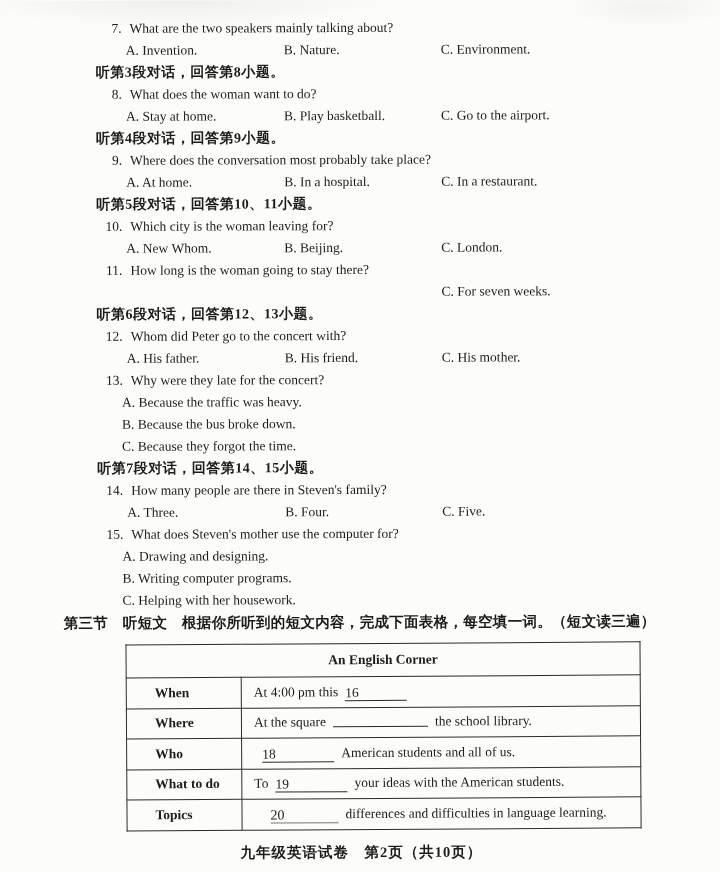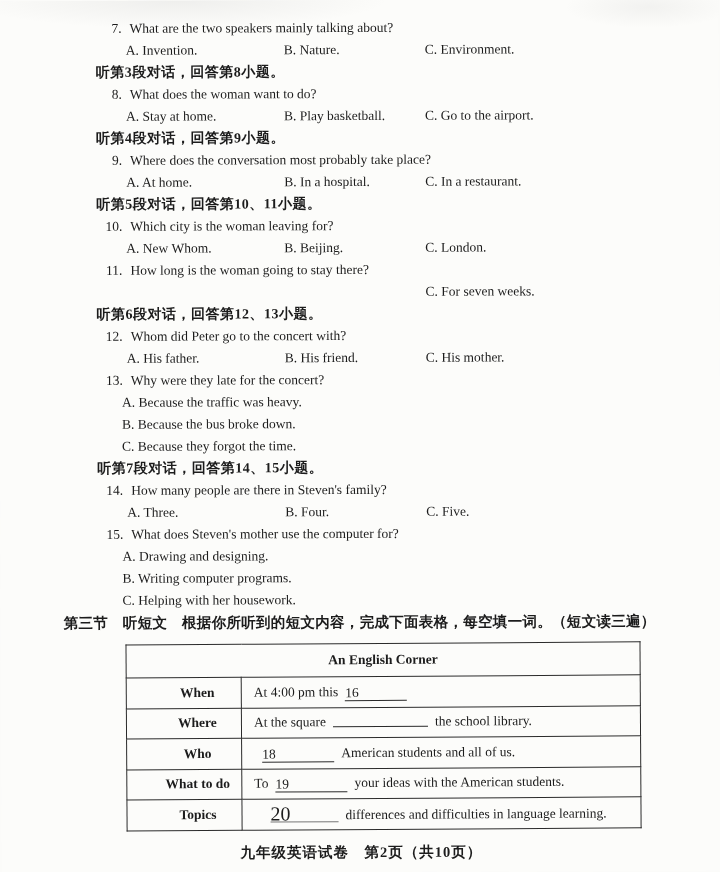--- a/index.html
+++ b/index.html
@@ -19,49 +19,49 @@
       #fcfcfa;
     transform:rotate(-0.2deg);
   }
   .content{padding-top:17px;}
   .line{height:22px;line-height:22px;font-size:13.5px;white-space:nowrap;}
   .q{padding-left:97px;}
   .qnum{display:inline-block;width:26px;text-align:right;margin-right:8px;font-weight:500;}
   .opts{position:relative;}
   .oA{position:absolute;left:127px;}
   .oB{position:absolute;left:285px;}
-  .oC{position:absolute;left:426px;}
+  .oC{position:absolute;left:442px;}
   .cn{padding-left:97px;font-weight:bold;font-size:14px;letter-spacing:.5px;}
   .subopt{padding-left:122px;}
   .sec3{padding-left:63px;font-weight:bold;font-size:14.5px;letter-spacing:.3px;}
   
   table.corner{
     margin:10px 0 0 125px;
     width:515px;
     border-collapse:collapse;
     border:1.6px solid #222;
     transform:rotate(-0.15deg);
   }
   table.corner td{border:1.2px solid #2b2b2b;font-size:13.5px;}
   td.ttitle{height:30px;text-align:center;font-weight:bold;font-size:15px;}
-  td.tlabel{width:85px;text-align:center;font-weight:bold;height:27.5px;padding-left:28px;}
+  td.tlabel{width:85px;font-weight:bold;height:27.5px;padding-left:28px;}
   td.tval{padding-left:12px;}
   .blank{
     display:inline-block;
     border-bottom:1.2px solid #2a2a2a;
     text-align:left;
     margin:0 7px;
     line-height:15px;
     transform:translateY(1px);
   }
   .b16{width:62px;}
   .b17{width:95px;}
   .b18{width:72px;margin-left:8px;}
   .b19{width:72px;}
-  .b20{width:68px;margin-left:16px;font-size:20px;border-bottom-color:#777;}
+  .b20{width:68px;margin-left:16px;font-size:14px;border-bottom-color:#777;}
   .footer{
     margin-top:13px;
     text-align:center;
     font-weight:bold;
     font-size:14.5px;
     letter-spacing:1px;
   }
 </style>
 </head>
 <body>

